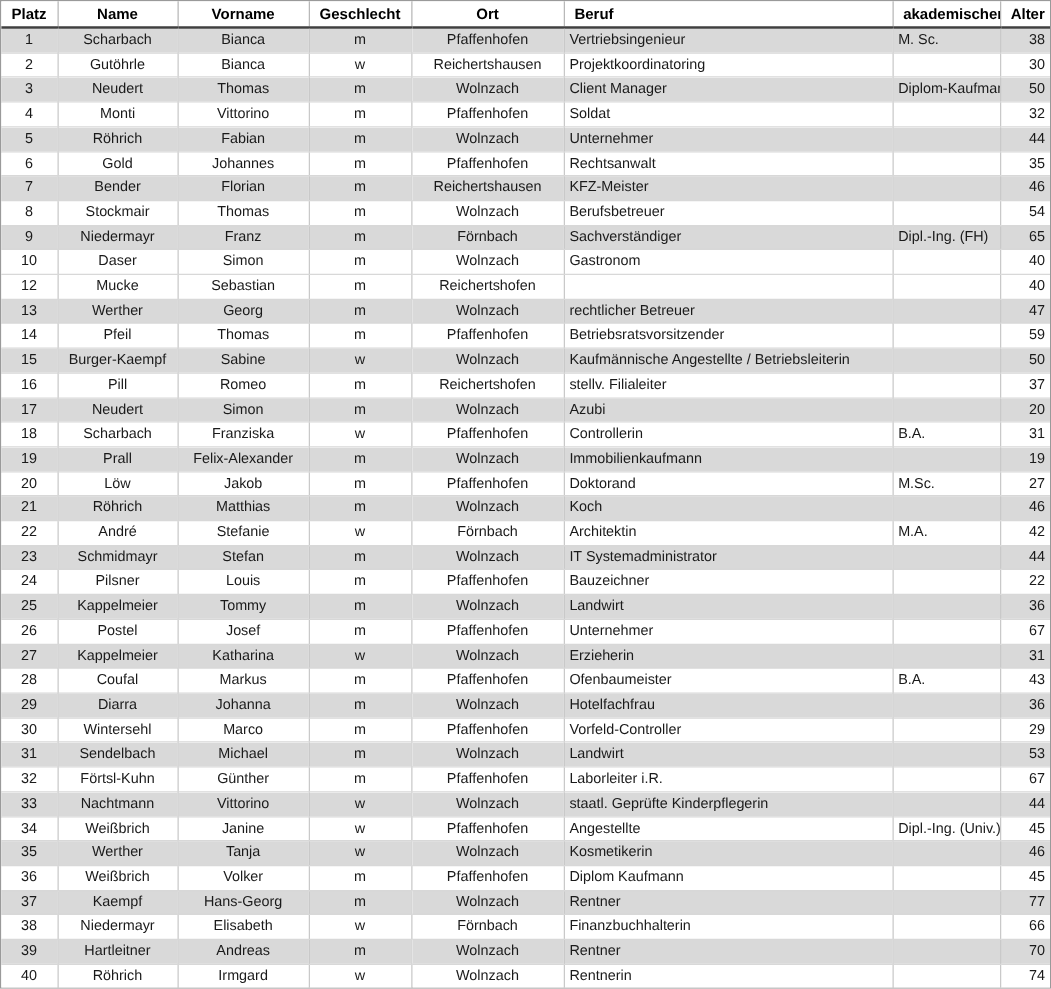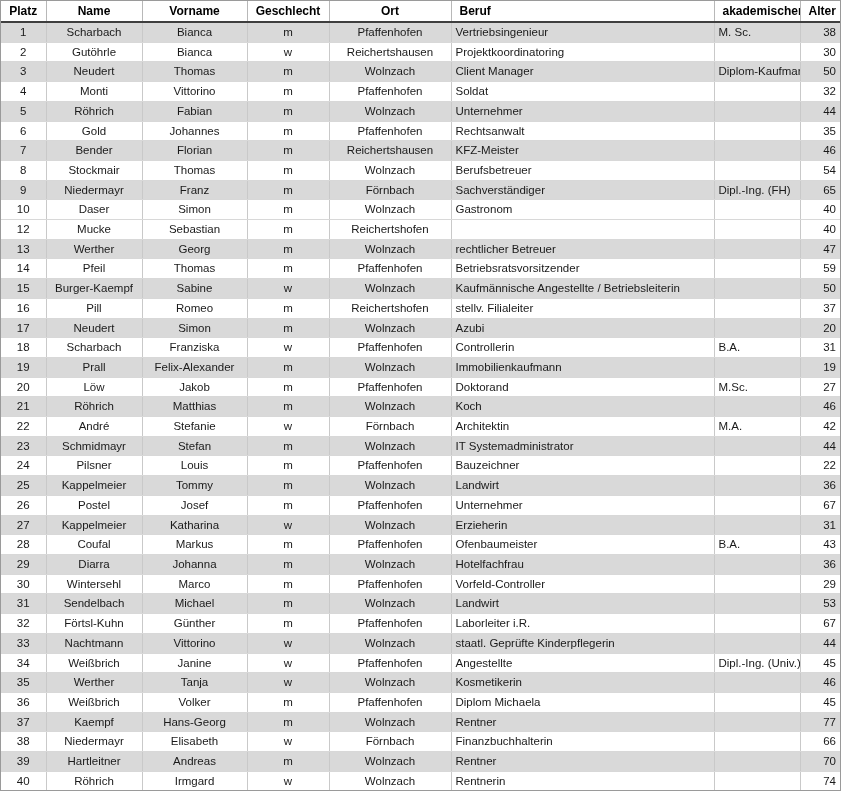--- a/index.html
+++ b/index.html
@@ -457,21 +457,21 @@
           <td class="left">Kosmetikerin</td>
           <td class="left"></td>
           <td class="right">46</td>
         </tr>
         <tr class="plain">
           <td>36</td>
           <td>Weißbrich</td>
           <td>Volker</td>
           <td>m</td>
           <td>Pfaffenhofen</td>
-          <td class="left">Diplom Michaela</td>
+          <td class="left">Diplom Kaufmann</td>
           <td class="left"></td>
           <td class="right">45</td>
         </tr>
         <tr class="shaded">
           <td>37</td>
           <td>Kaempf</td>
           <td>Hans-Georg</td>
           <td>m</td>
           <td>Wolnzach</td>
           <td class="left">Rentner</td>

